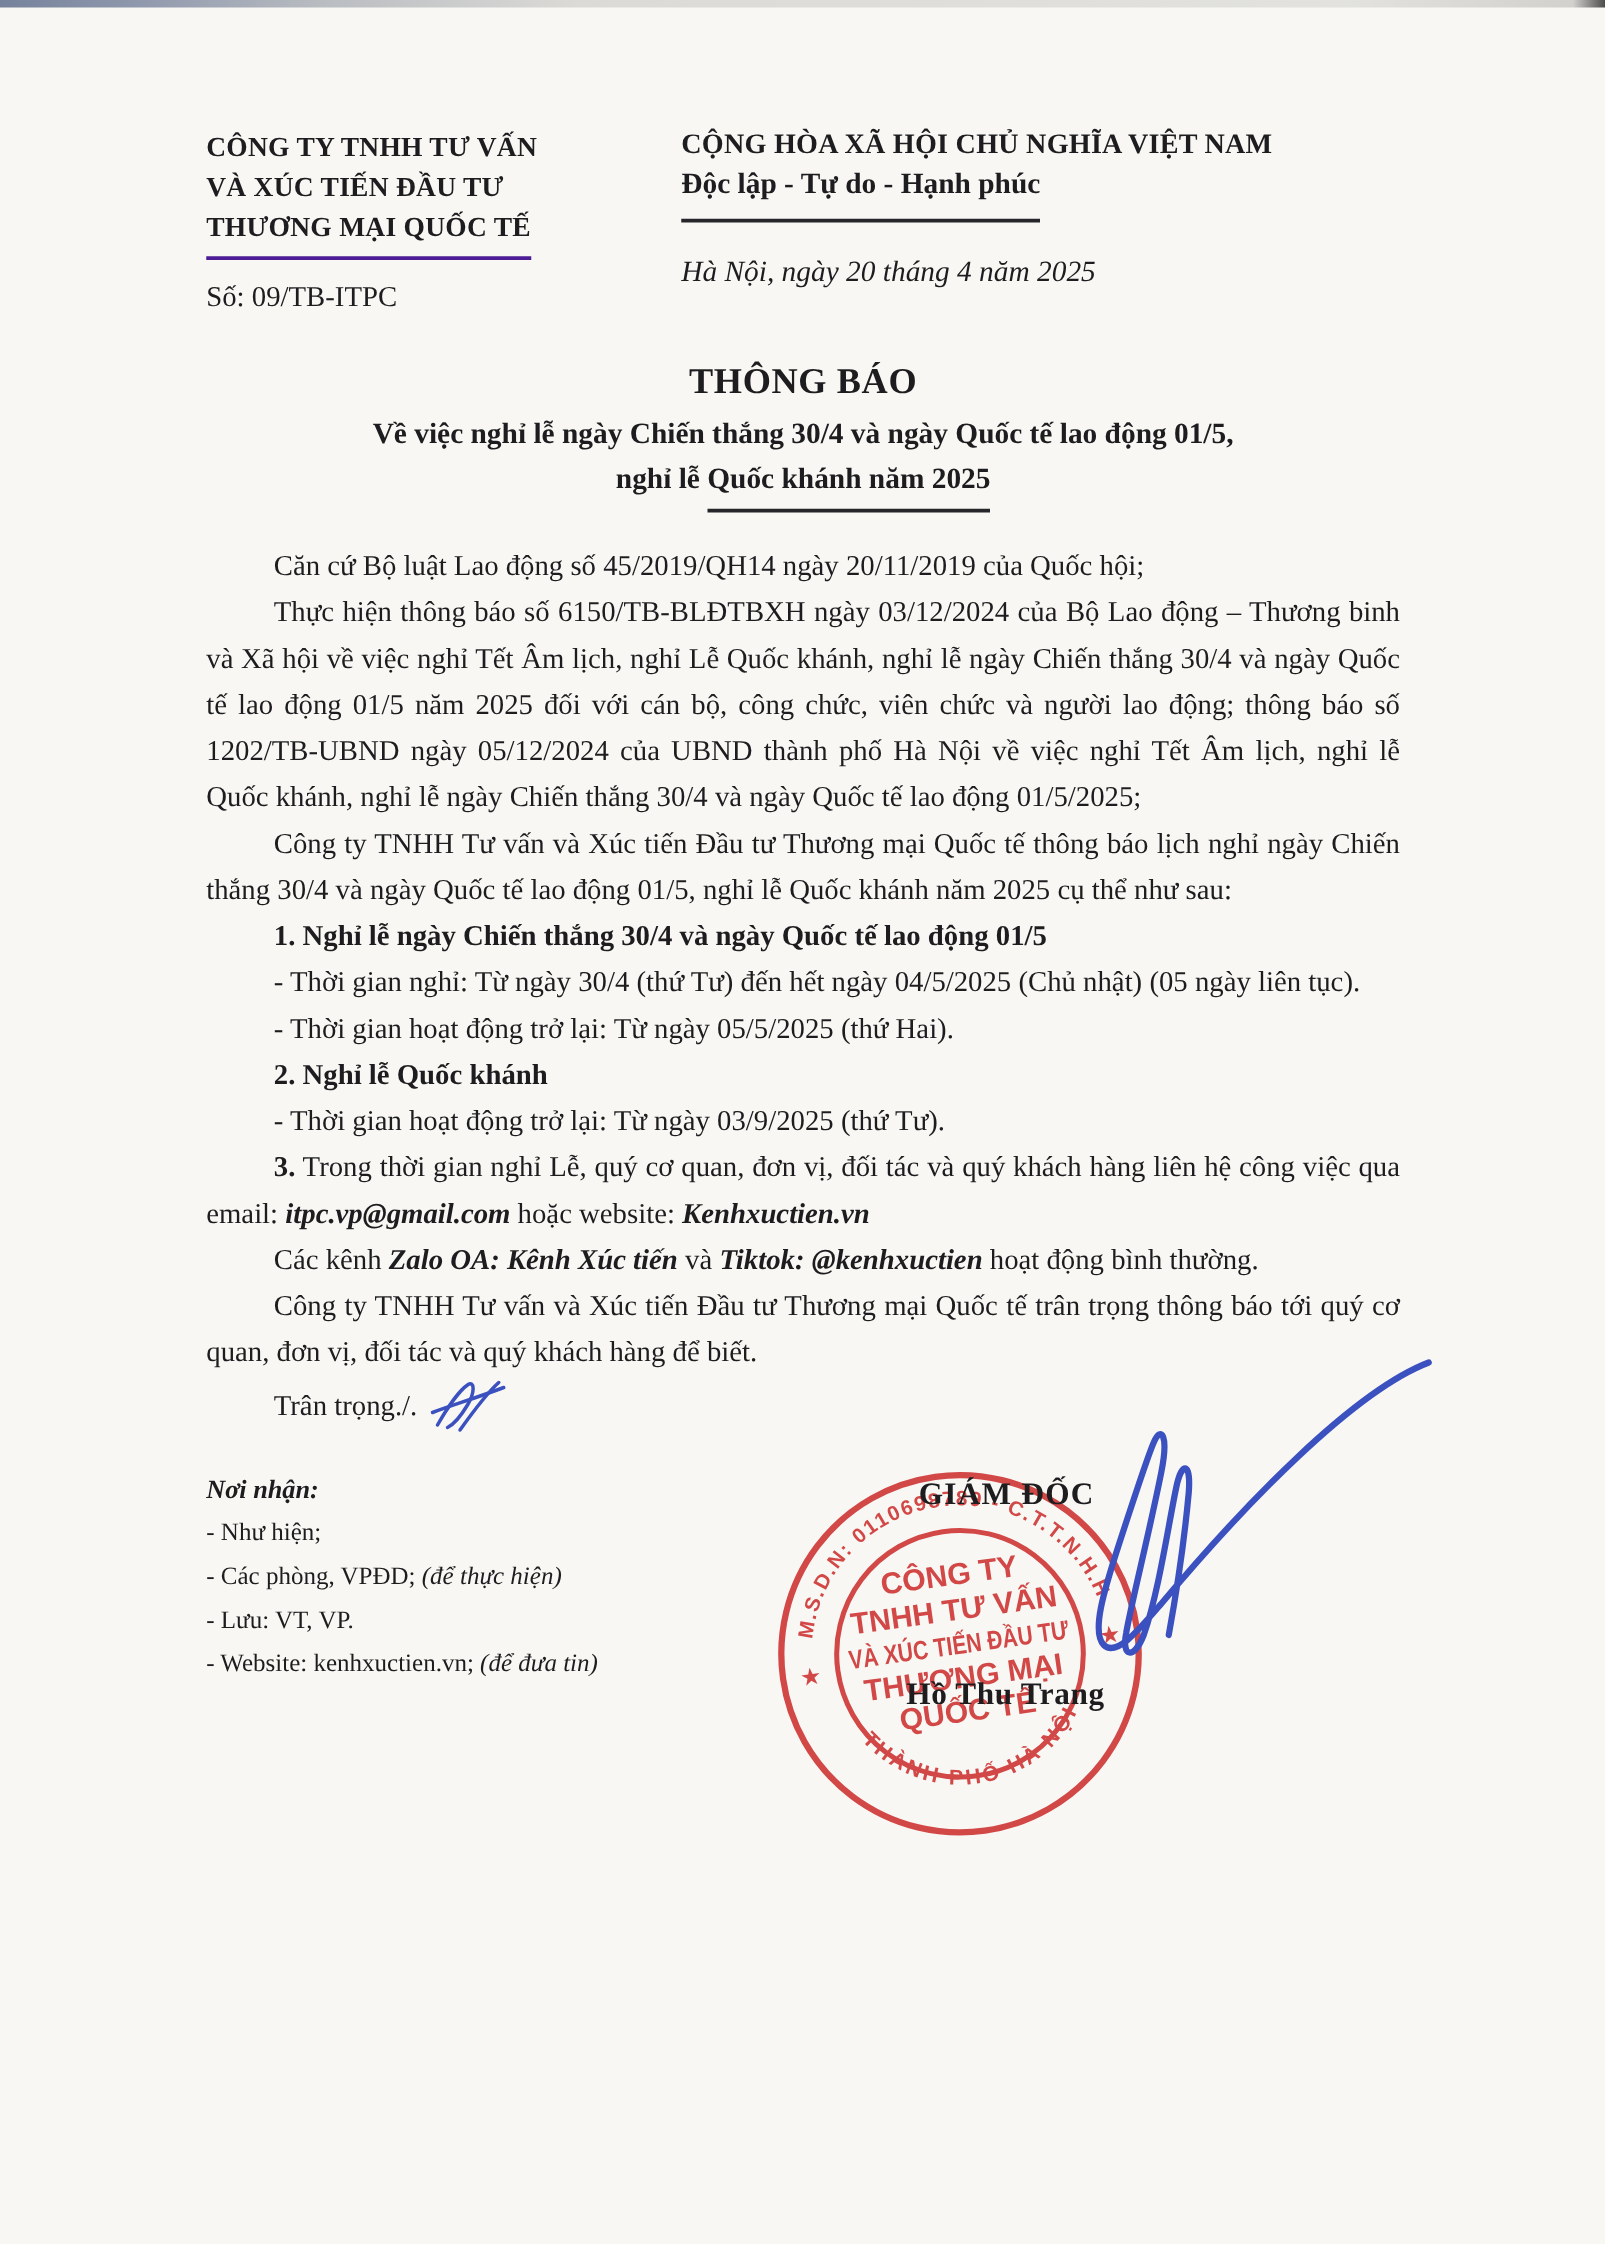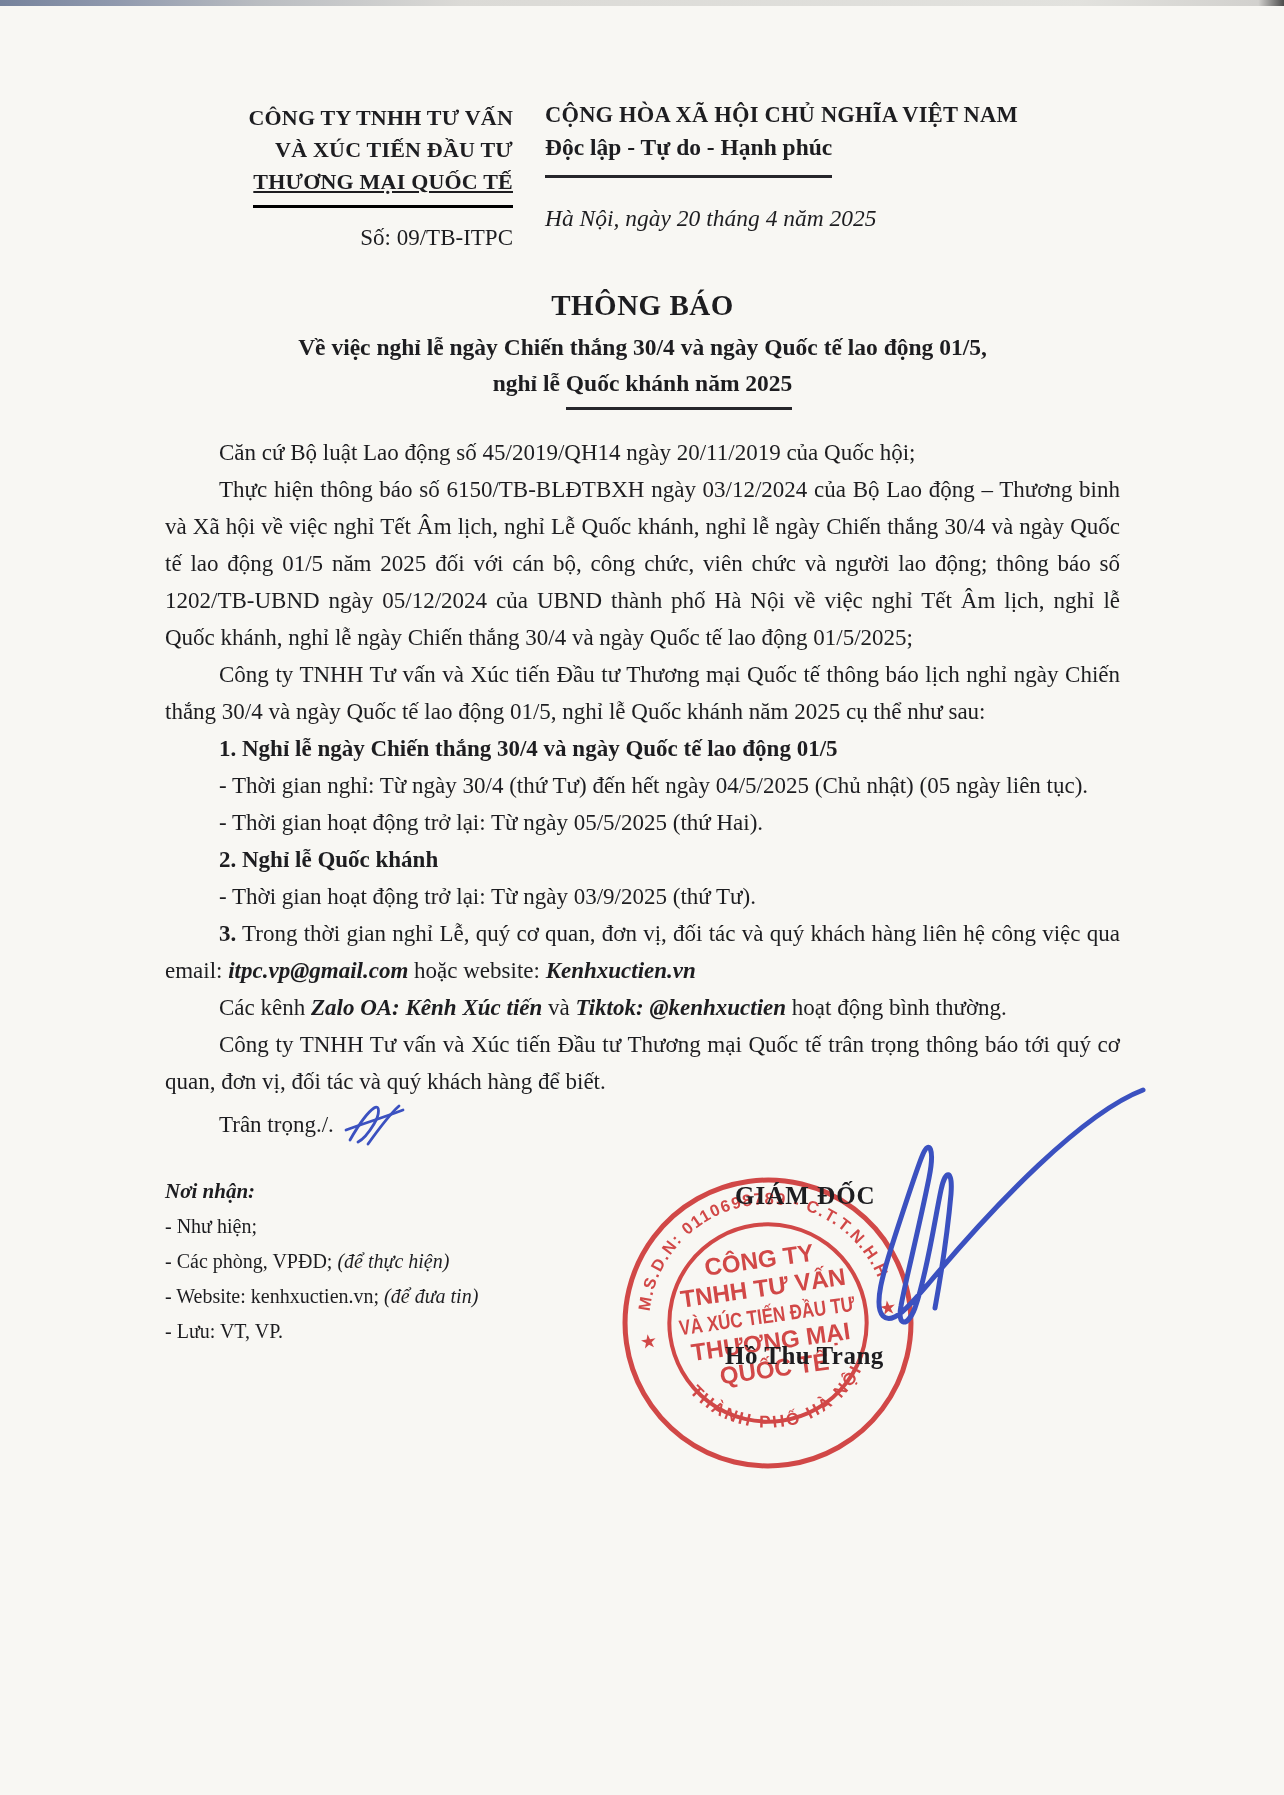--- a/index.html
+++ b/index.html
@@ -15,23 +15,23 @@
   }
   .top-strip {
     position:absolute; top:0; left:0; right:0; height:6px;
     background:linear-gradient(90deg,#5f6e8c 0%,#7e89a1 9%,#aeb2b8 20%,#d6d5d1 36%,#dededa 84%,#cbcac7 98%,#2e2e2e 100%);
     opacity:.85;
   }
   .content { padding:102px 164px 0 165px; }
 
   
   .doc-header { display:flex; justify-content:space-between; }
-  .org-block { width:348px; text-align:right; }
+  .org-block { width:348px; text-align:left; }
   .org-line { font-size:22px; font-weight:700; line-height:32px; letter-spacing:.2px; }
-  .org-underline { display:inline-block; border-bottom:3px solid #000000; padding-bottom:7px;text-decoration:underline; }
+  .org-underline { display:inline-block; border-bottom:3px solid #4c1d95; padding-bottom:7px; }
   .doc-number { margin-top:17px; font-size:23px; }
   .national-block { width:575px; text-align:left; }
   .motto-1 { font-size:22.5px; font-weight:700; letter-spacing:.2px; }
   .motto-2 { margin-top:6px; font-size:23.5px; font-weight:700; }
   .motto-2 span { display:inline-block; border-bottom:3px solid #26262a; padding-bottom:14px; }
   .date-line { margin-top:27px; font-size:23.5px; font-style:italic; }
 
   
   .title-block { margin-top:38px; text-align:center; }
   .doc-title { font-size:29px; font-weight:700; letter-spacing:.5px;text-align:center; }
@@ -105,22 +105,22 @@
               <path d="M 26 44 C 36 30 48 14 57 6"></path>
             </g>
           </svg></p>
     </section>
 
     <footer class="doc-footer">
       <div class="recipients">
         <div class="rec-title">Nơi nhận:</div>
         <div class="rec-line">- Như hiện;</div>
         <div class="rec-line"><span>- Các phòng, VPĐD; </span><span class="it">(để thực hiện)</span></div>
+        <div class="rec-line">- Lưu: VT, VP.</div>
         <div class="rec-line"><span>- Website: kenhxuctien.vn; </span><span class="it">(để đưa tin)</span></div>
-        <div class="rec-line">- Lưu: VT, VP.</div>
       </div>
 
       <div class="sign-block">
         <div class="sign-title">GIÁM ĐỐC</div>
 
         <svg class="stamp-svg" viewBox="0 0 300 300" font-family="&quot;Liberation Sans&quot;,sans-serif">
           <g transform="rotate(-8 150 150)" fill="#cf3b3b">
             <circle cx="150" cy="150" r="142" fill="none" stroke="#cf3b3b" stroke-width="5"></circle>
             <circle cx="150" cy="150" r="98" fill="none" stroke="#cf3b3b" stroke-width="4"></circle>
             <path id="stampArcTop" d="M 32 150 A 118 118 0 0 1 268 150" fill="none"></path>

